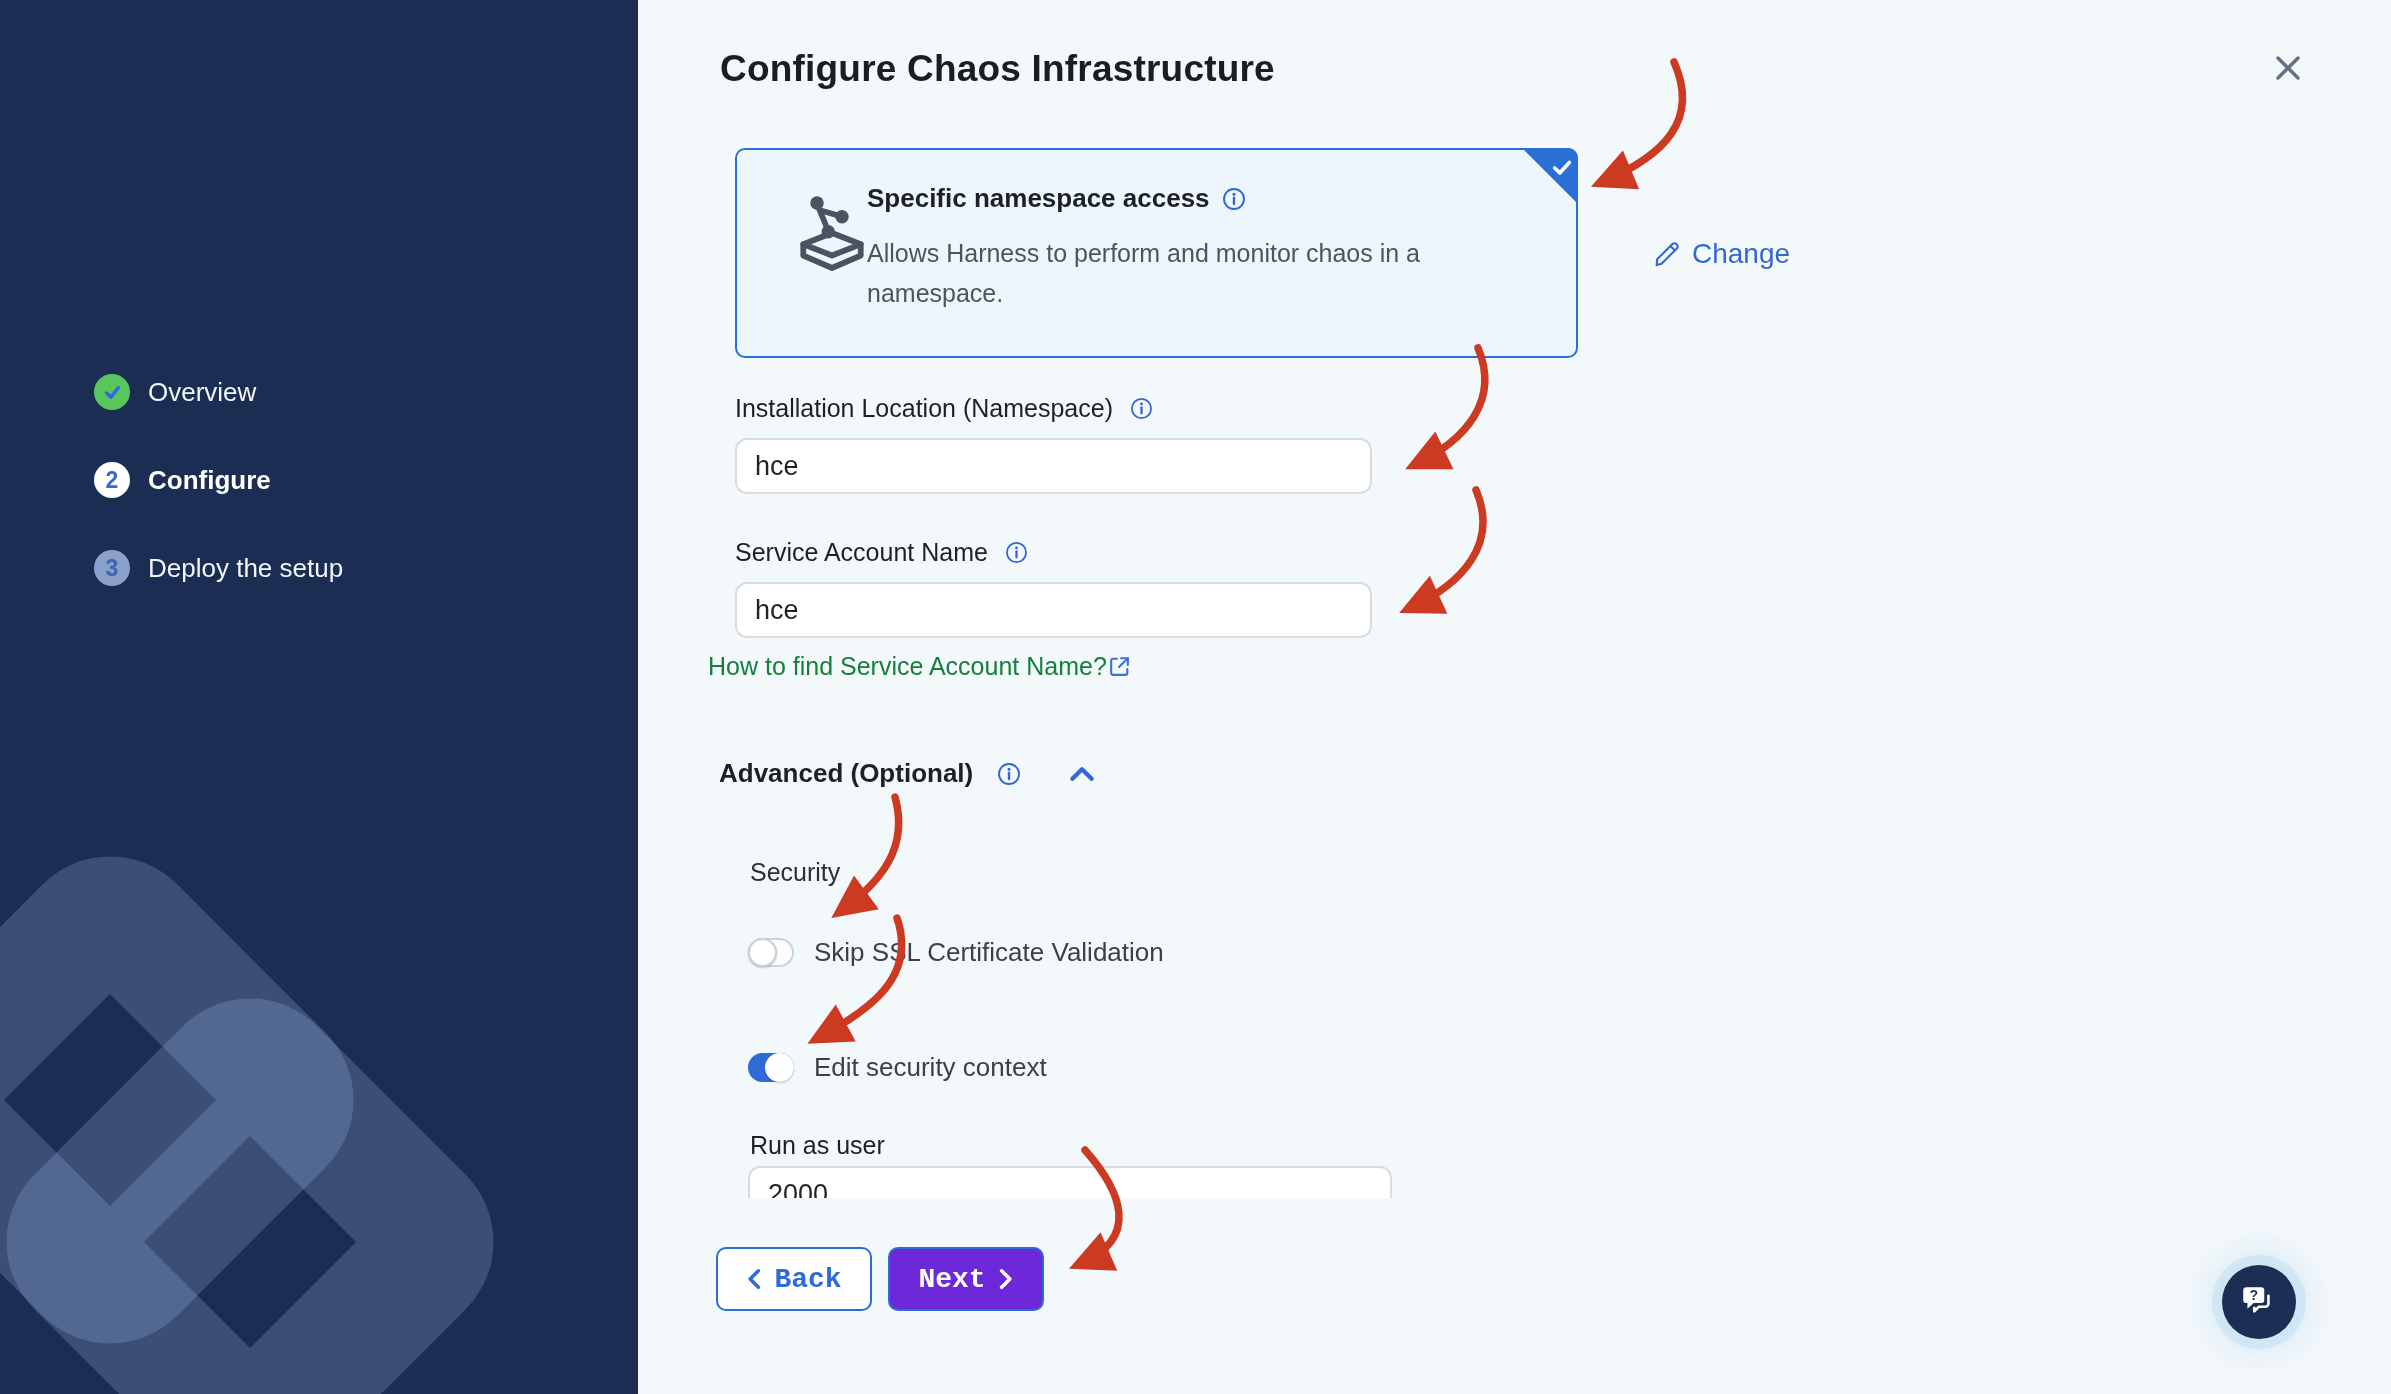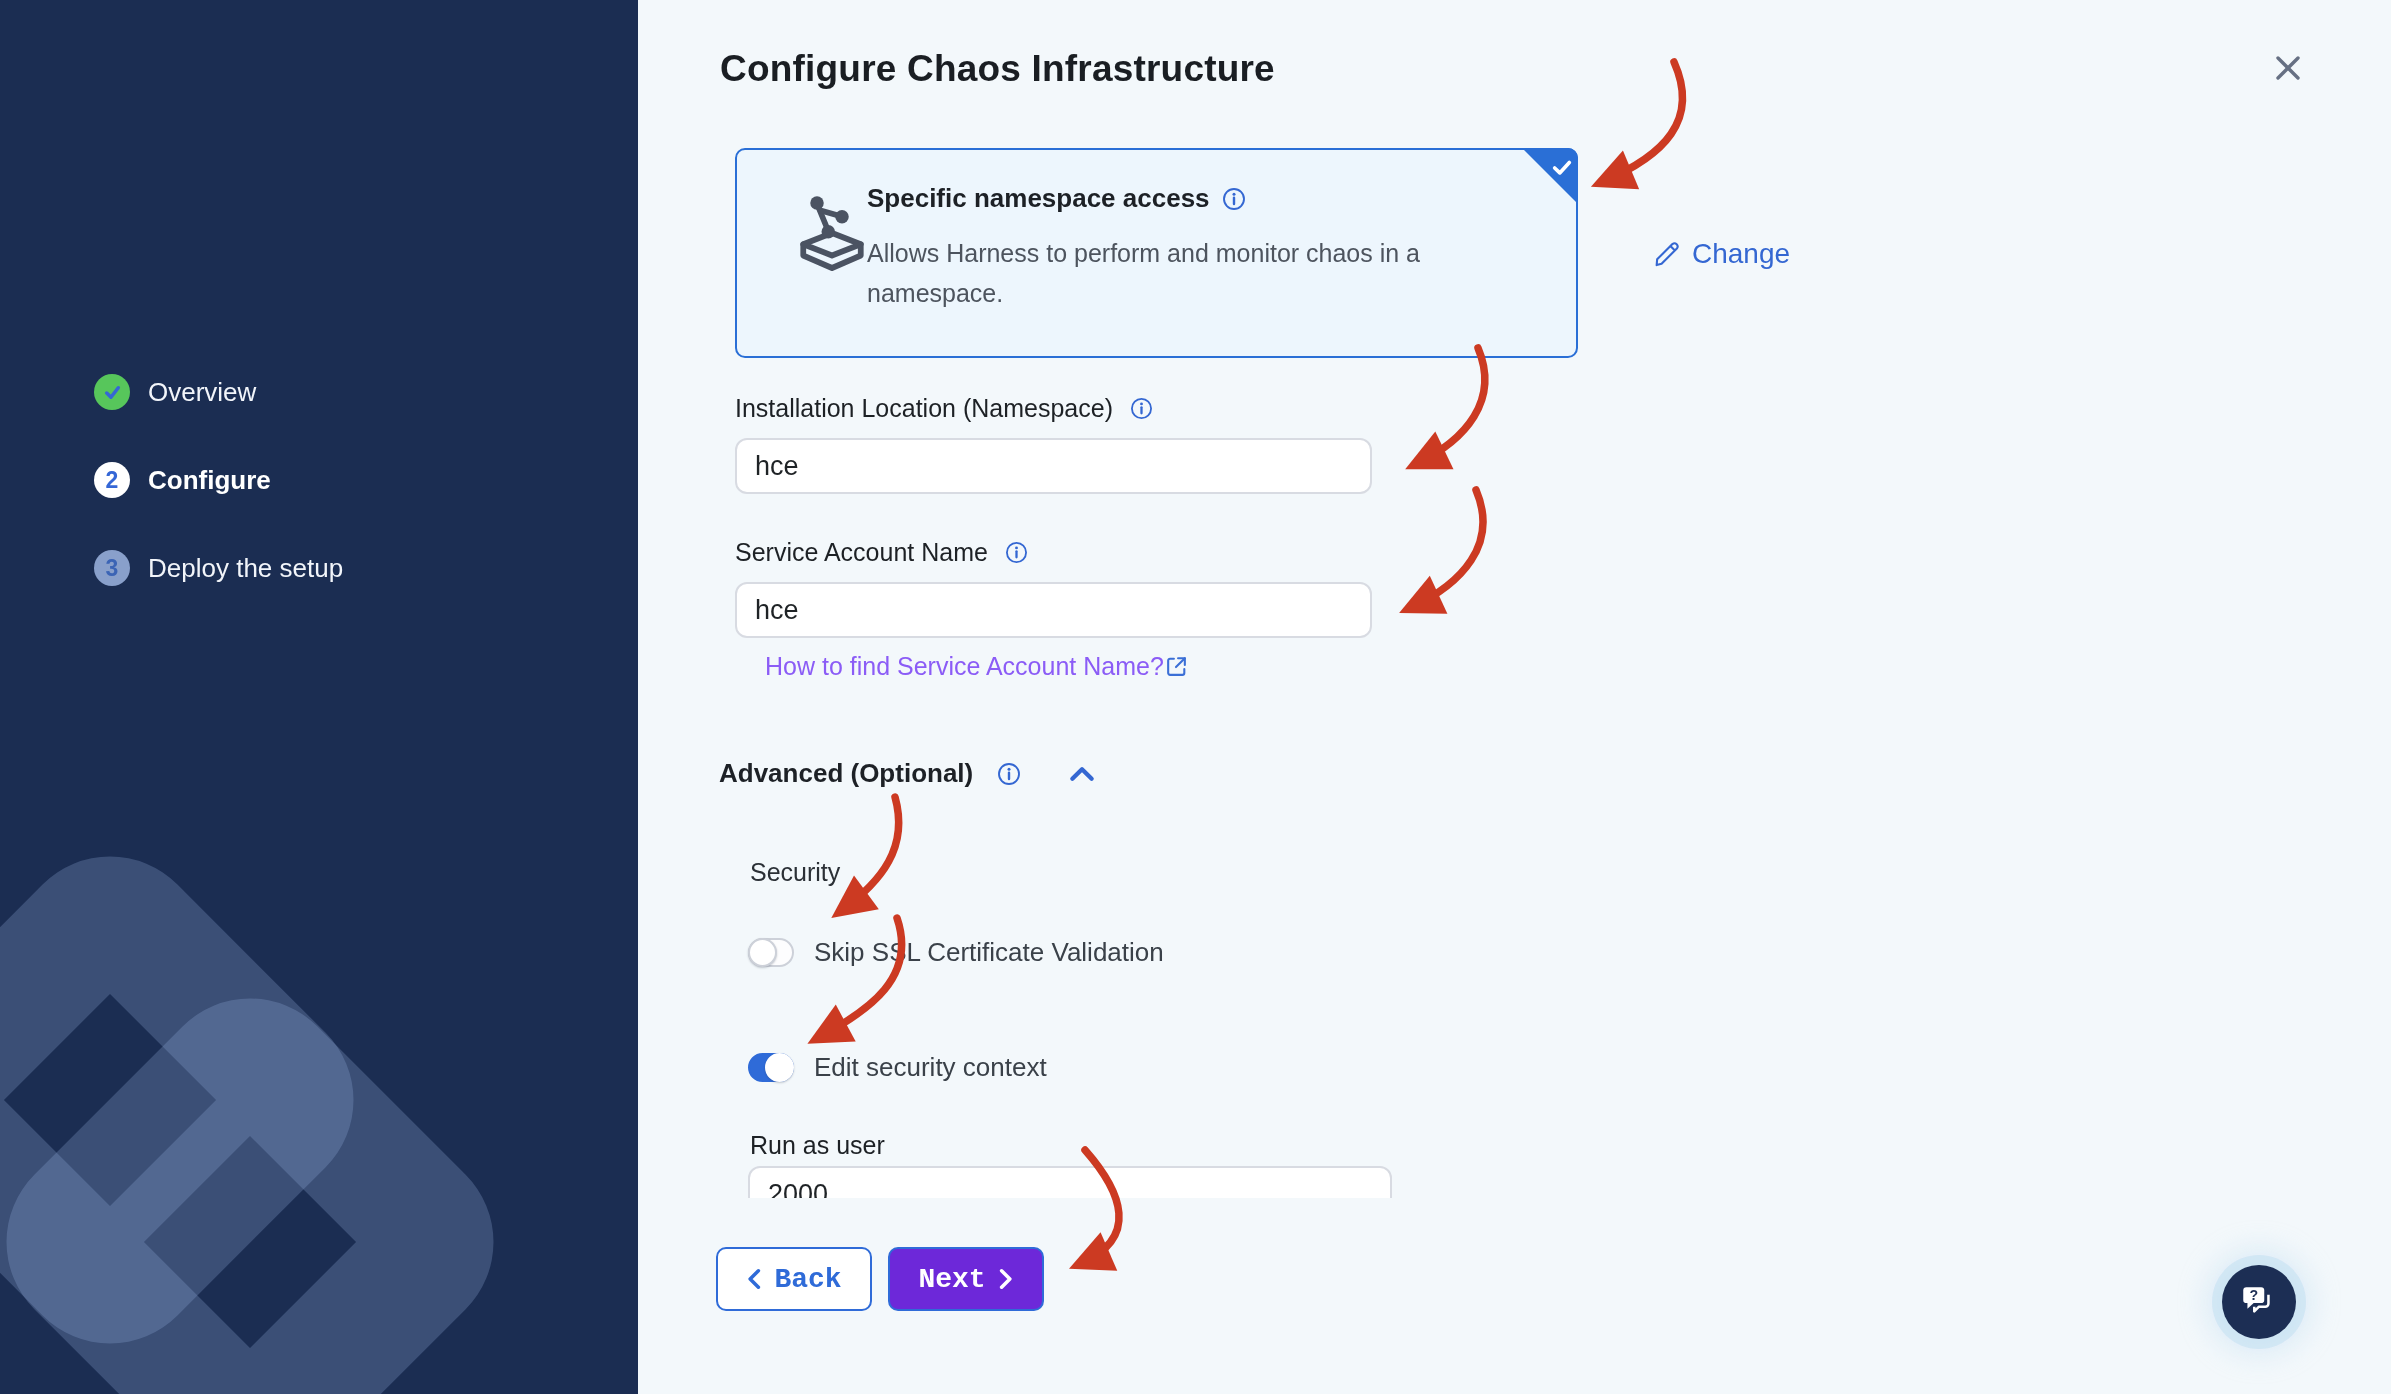--- a/index.html
+++ b/index.html
@@ -79,22 +79,22 @@
     position:absolute; display:flex; align-items:center; gap:17px;
     font-size:25px; color:#1d2125; font-weight:500;
   }
   .text-input {
     position:absolute; height:56px; background:#ffffff;
     border:2px solid #d8dbe2; border-radius:12px;
     font-family:"Liberation Sans", sans-serif;
     font-size:27px; color:#1f2326; padding:0 18px;
   }
   .help-link {
-    position:absolute; left:765px; top:652px; display:flex; align-items:center; 
-    color:#8b5cf6; font-size:25px; text-decoration:none; cursor:pointer;
+    position:absolute; left:708px; top:652px; display:flex; align-items:center; 
+    color:#15803d; font-size:25px; text-decoration:none; cursor:pointer;
   }
 
   .advanced-row { position:absolute; left:719px; top:758px; display:flex; align-items:center; gap:24px; }
   .advanced-label { font-size:26px; font-weight:700; color:#1d2126; }
   .collapse-btn { background:none; border:none; cursor:pointer; margin-left:22px; display:flex; }
 
   .section-label { position:absolute; font-size:25px; color:#2b3036; font-weight:500; }
 
   .toggle-row { position:absolute; display:flex; align-items:center; gap:20px; cursor:pointer; }
   .toggle {

